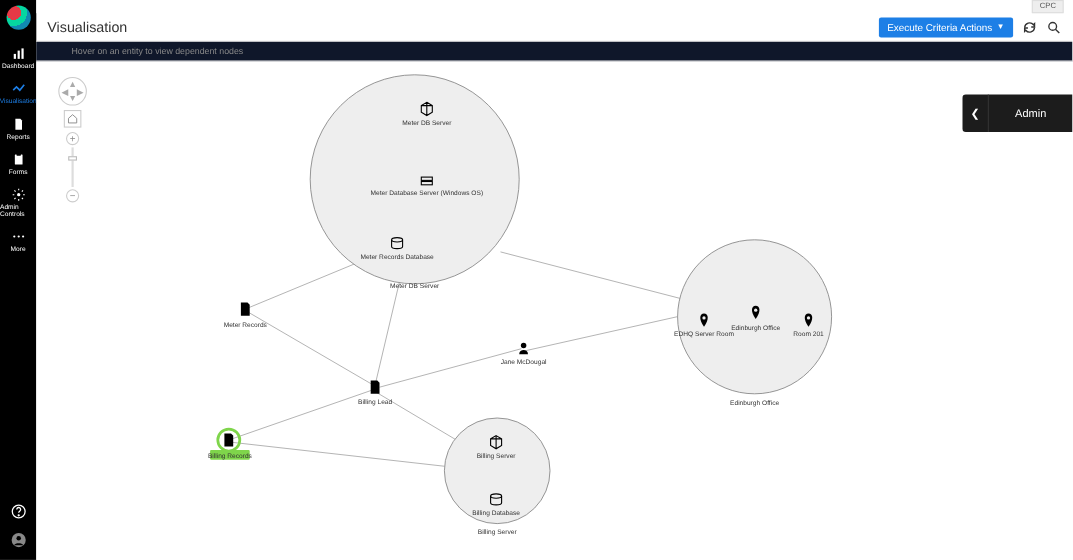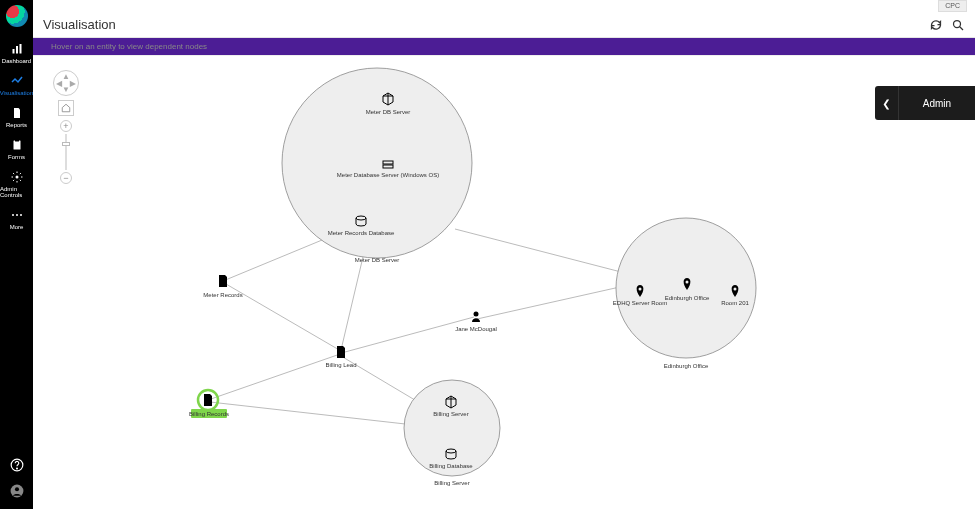--- a/index.html
+++ b/index.html
@@ -25,21 +25,21 @@
 
 
 .header { height: 26px; border-bottom: 1px solid #e5e5e5; display: flex; align-items: center; padding: 0 10px; }
 .header .title { font-size: 13px; font-weight: 400; color: #333; }
 .header .header-right { margin-left: auto; display: flex; align-items: center; gap: 8px; }
 .header .btn { background: #1d7fe6; color: #fff; border: none; padding: 4px 8px; font-size: 9px; border-radius: 2px; cursor: pointer; display: flex; align-items: center; gap: 4px; }
 .header .btn .caret { font-size: 7px; }
 .header .icon-btn { width: 14px; height: 14px; cursor: pointer; display:flex; align-items:center; justify-content:center;}
 
 
-.hintbar { height: 18px; background: #4c1d95; border-bottom: 1px solid #eee; display: flex; align-items: center; padding: 0 18px; }
+.hintbar { height: 18px; background: #0f172a; border-bottom: 1px solid #eee; display: flex; align-items: center; padding: 0 32px; }
 .hintbar span { font-size: 8px; color: #888; }
 
 
 .canvas-area { flex: 1; position: relative; background: #fff; }
 
 
 .map-controls { position: absolute; top: 14px; left: 20px; display: flex; flex-direction: column; gap: 4px; z-index: 5;}
 .map-controls .pan { width: 26px; height: 26px; border: 1px solid #ccc; border-radius: 50%; background:#fff; display:flex; align-items:center; justify-content:center; font-size:9px; color:#888; position:relative;}
 .map-controls .pan .arr { position:absolute; font-size:8px; color:#aaa;}
 .map-controls .pan .up{top:1px;} .map-controls .pan .down{bottom:1px;} .map-controls .pan .left{left:2px;} .map-controls .pan .right{right:2px;}
@@ -140,20 +140,24 @@
     </div>
 </div>
 
 <div class="main">
   <div class="tagbar">
     <div class="tag">CPC</div>
   </div>
   <div class="header">
     <div class="title">Visualisation</div>
     <div class="header-right">
+      <button class="btn">
+        <span>Execute Criteria Actions</span>
+        <span class="caret">▼</span>
+      </button>
       <span class="icon-btn">
           <svg width="12" height="12" viewBox="0 0 24 24" fill="none" stroke="#333" stroke-width="2.5">
             <path d="M3 12a9 9 0 0116-5l2-2v6h-6"></path>
             <path d="M21 12a9 9 0 01-16 5l-2 2v-6h6"></path>
           </svg>
         </span>
       <span class="icon-btn">
           <svg width="12" height="12" viewBox="0 0 24 24" fill="none" stroke="#333" stroke-width="2.5">
             <circle cx="10" cy="10" r="7"></circle>
             <line x1="15" y1="15" x2="22" y2="22"></line>

